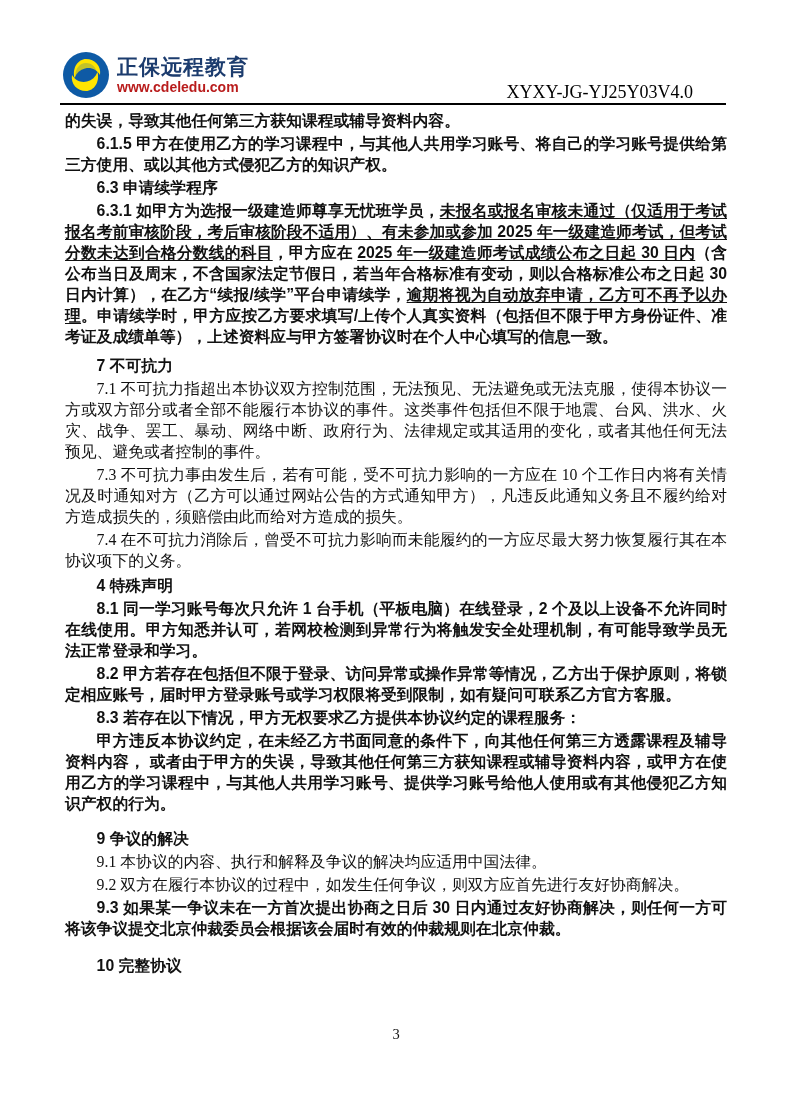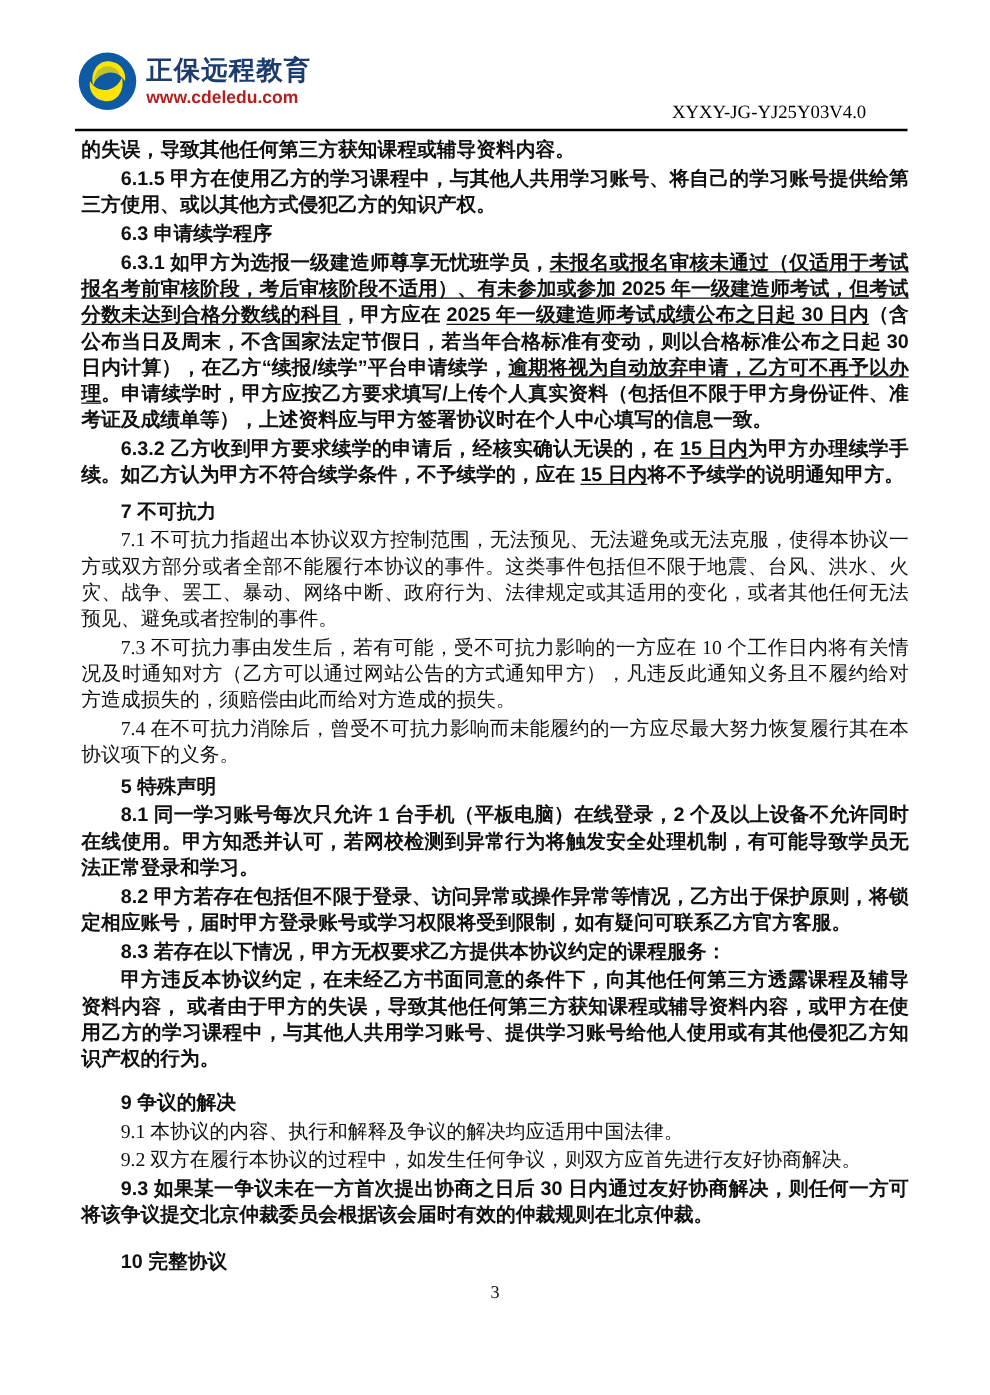--- a/index.html
+++ b/index.html
@@ -6,36 +6,36 @@
   body{
     width:792px;height:1116px;
     background:#ffffff;
     position:relative;
     overflow:hidden;
     color:#111111;
     font-family:"Liberation Serif","DejaVu Serif",serif;
   }
   
   .header{position:absolute;top:0;left:0;width:792px;height:106px;}
-  .logo-block{position:absolute;left:62px;top:41px;display:flex;align-items:center;}
+  .logo-block{position:absolute;left:62px;top:51px;display:flex;align-items:center;}
   .logo-mark{width:48px;height:48px;flex:0 0 48px;}
   .logo-text{margin-left:7px;display:flex;flex-direction:column;justify-content:center;}
   .brand-name{
     font-family:"Liberation Sans","DejaVu Sans",sans-serif;
     font-weight:bold;font-size:21px;line-height:24px;
     color:#1c3c6e;letter-spacing:1px;white-space:nowrap;
   }
   .brand-site{
     font-family:"Liberation Sans","DejaVu Sans",sans-serif;
     font-weight:bold;font-size:14px;line-height:17px;
     color:#b91c1c;white-space:nowrap;
   }
   .doc-code{
     position:absolute;right:99px;top:82px;
-    font-size:15px;color:#000;white-space:nowrap;
+    font-size:18px;color:#000;white-space:nowrap;
     font-family:"Liberation Serif","DejaVu Serif",serif;
   }
   .header-rule{
     position:absolute;top:103px;left:60px;width:666px;height:0;
     border-top:2px solid #000;
   }
   
   .doc{
     position:absolute;top:108px;left:63px;width:666px;
     font-size:15.8px;line-height:21px;
@@ -73,26 +73,25 @@
   </div>
   <div class="doc-code">XYXY-JG-YJ25Y03V4.0</div>
   <div class="header-rule"></div>
 </div>
 
 <div class="doc">
     <p class="b "><span>的失误，导致其他任何第三方获知课程或辅导资料内容。</span></p>
     <p class="b indent"><span>6.1.5 甲方在使用乙方的学习课程中，与其他人共用学习账号、将自己的学习账号提供给第三方使用、或以其他方式侵犯乙方的知识产权。</span></p>
     <p class="b indent"><span>6.3 申请续学程序</span></p>
     <p class="b indent"><span>6.3.1 如甲方为选报一级建造师尊享无忧班学员，</span><span class="u">未报名或报名审核未通过（仅适用于考试报名考前审核阶段，考后审核阶段不适用）、有未参加或参加 2025 年一级建造师考试，但考试分数未达到合格分数线的科目</span><span>，甲方应在 </span><span class="u">2025 年一级建造师考试成绩公布之日起 30 日内</span><span>（含公布当日及周末，不含国家法定节假日，若当年合格标准有变动，则以合格标准公布之日起 30 日内计算），在乙方“续报/续学”平台申请续学，</span><span class="u">逾期将视为自动放弃申请，乙方可不再予以办理</span><span>。申请续学时，甲方应按乙方要求填写/上传个人真实资料（包括但不限于甲方身份证件、准考证及成绩单等），上述资料应与甲方签署协议时在个人中心填写的信息一致。</span></p>
-    <p class="b indent"><span>6.3.2 乙方收到甲方要求续学的申请后，经核实确认无误的，在 </span><span class="u">15 日内</span><span>为甲方办理续学手续。如乙方认为甲方不符合续学条件，不予续学的，应在 </span><span class="u">15 日内</span><span>将不予续学的说明通知甲方。</span></p>
     <p class="b indent" style="margin-top: 8px;"><span>7 不可抗力</span></p>
     <p class="indent"><span>7.1 不可抗力指超出本协议双方控制范围，无法预见、无法避免或无法克服，使得本协议一方或双方部分或者全部不能履行本协议的事件。这类事件包括但不限于地震、台风、洪水、火灾、战争、罢工、暴动、网络中断、政府行为、法律规定或其适用的变化，或者其他任何无法预见、避免或者控制的事件。</span></p>
     <p class="indent"><span>7.3 不可抗力事由发生后，若有可能，受不可抗力影响的一方应在 10 个工作日内将有关情况及时通知对方（乙方可以通过网站公告的方式通知甲方），凡违反此通知义务且不履约给对方造成损失的，须赔偿由此而给对方造成的损失。</span></p>
     <p class="indent"><span>7.4 在不可抗力消除后，曾受不可抗力影响而未能履约的一方应尽最大努力恢复履行其在本协议项下的义务。</span></p>
-    <p class="b indent" style="margin-top: 4px;"><span>5 特殊声明</span></p>
+    <p class="b indent" style="margin-top: 4px;"><span>4 特殊声明</span></p>
     <p class="b indent"><span>8.1 同一学习账号每次只允许 1 台手机（平板电脑）在线登录，2 个及以上设备不允许同时在线使用。甲方知悉并认可，若网校检测到异常行为将触发安全处理机制，有可能导致学员无法正常登录和学习。</span></p>
     <p class="b indent"><span>8.2 甲方若存在包括但不限于登录、访问异常或操作异常等情况，乙方出于保护原则，将锁定相应账号，届时甲方登录账号或学习权限将受到限制，如有疑问可联系乙方官方客服。</span></p>
     <p class="b indent"><span>8.3 若存在以下情况，甲方无权要求乙方提供本协议约定的课程服务：</span></p>
     <p class="b indent"><span>甲方违反本协议约定，在未经乙方书面同意的条件下，向其他任何第三方透露课程及辅导资料内容， 或者由于甲方的失误，导致其他任何第三方获知课程或辅导资料内容，或甲方在使用乙方的学习课程中，与其他人共用学习账号、提供学习账号给他人使用或有其他侵犯乙方知识产权的行为。</span></p>
     <p class="b indent" style="margin-top: 14px;"><span>9 争议的解决</span></p>
     <p class="indent"><span>9.1 本协议的内容、执行和解释及争议的解决均应适用中国法律。</span></p>
     <p class="indent"><span>9.2 双方在履行本协议的过程中，如发生任何争议，则双方应首先进行友好协商解决。</span></p>
     <p class="b indent"><span>9.3 如果某一争议未在一方首次提出协商之日后 30 日内通过友好协商解决，则任何一方可将该争议提交北京仲裁委员会根据该会届时有效的仲裁规则在北京仲裁。</span></p>
     <p class="b indent" style="margin-top: 16px;"><span>10 完整协议</span></p>
   </div>

